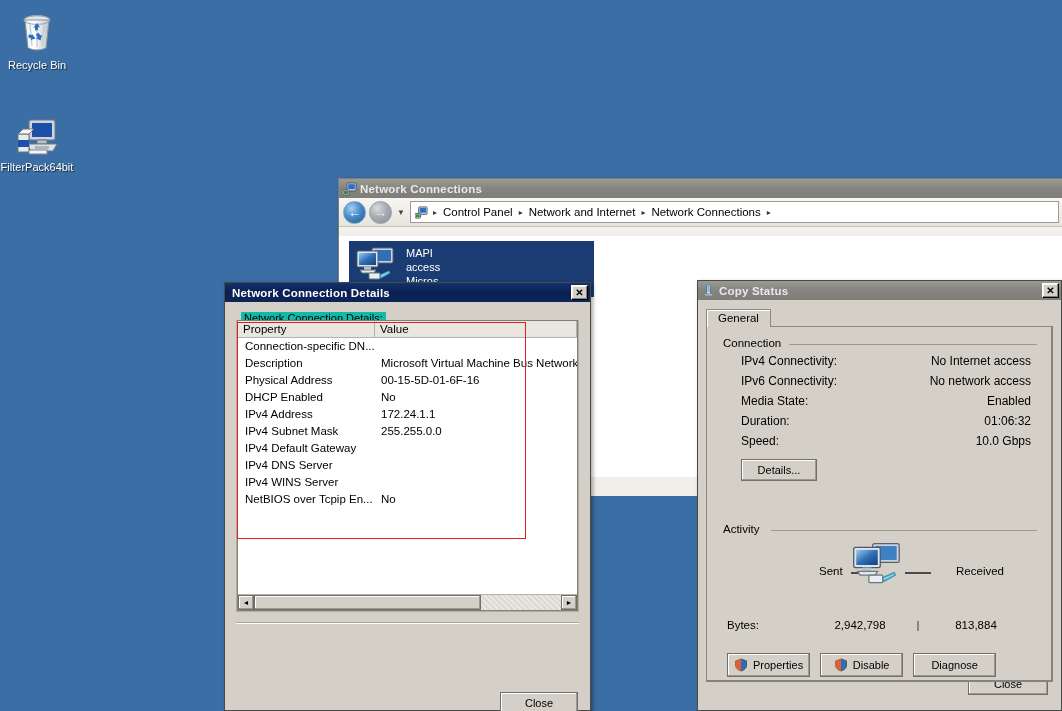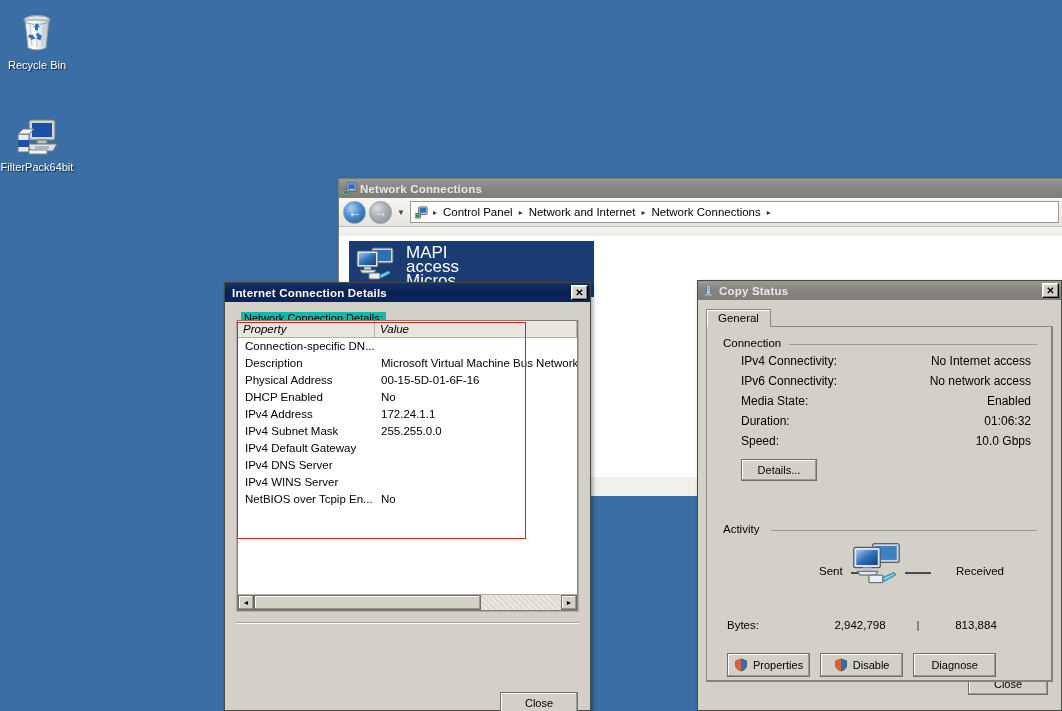--- a/index.html
+++ b/index.html
@@ -161,21 +161,21 @@
   .conn-tile {
     position: absolute;
     left: 10px; top: 5px;
     width: 245px; height: 56px;
     background: #1a3c72;
     display: flex; align-items: flex-start;
     padding: 5px 6px;
     gap: 7px;
   }
   .conn-tile .conn-text {
-    color: #fff; font-size: 17px; line-height: 14px;
+    color: #fff; font-size: 11px; line-height: 14px;
   }
 
   
   #win-ncd {
     left: 224px; top: 282px;
     width: 367px; height: 429px;
     border: 1px solid #4a4a45;
   }
   #win-ncd .dlg-body { padding: 10px 11px 0 11px; position: relative; height: 100%; }
   .groupbox {
@@ -200,21 +200,20 @@
     height: 291px;
     position: relative;
     overflow: hidden;
   }
   .dl-header {
     display: flex;
     height: 17px;
     background: #e8e6df;
     border-bottom: 1px solid #b5b2a8;
     font-size: 11.5px;
-    font-style: italic;
   }
   .dl-header .dh-cell {
     padding: 1px 5px;
     border-right: 1px solid #b5b2a8;
     display: flex; align-items: center;
   }
   .dl-header .dh-cell.prop { width: 137px; }
   .dl-header .dh-cell.val  { flex: 1; }
   .dl-row {
     display: flex;
@@ -489,21 +488,21 @@
           <div>access</div>
           <div>Micros</div>
         </div>
       </div>
     </div>
   </div>
 </div>
 
 <div class="window" id="win-ncd">
   <div class="titlebar active">
-    <div class="tb-title">Internet Connection Details</div>
+    <div class="tb-title">Network Connection Details</div>
     <div class="tb-btn">✕</div>
   </div>
 
   <div class="dlg-body">
     <div class="groupbox">
       <div class="gb-legend">Network Connection Details:</div>
 
       <div class="detail-list">
         <div class="dl-header">
           <div class="dh-cell prop">Property</div>

